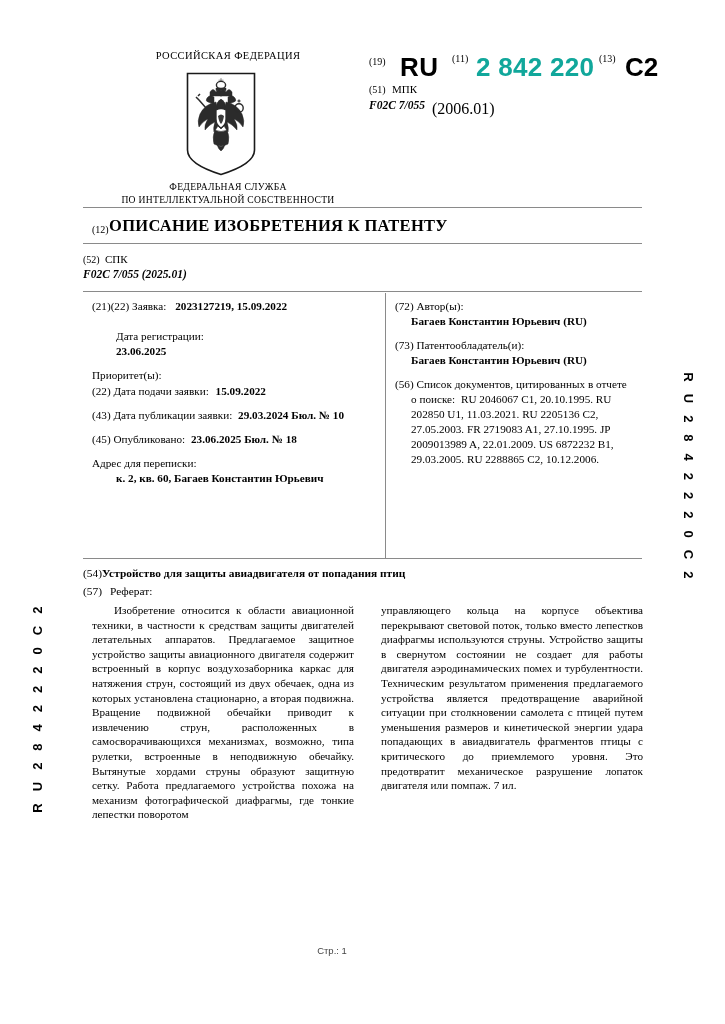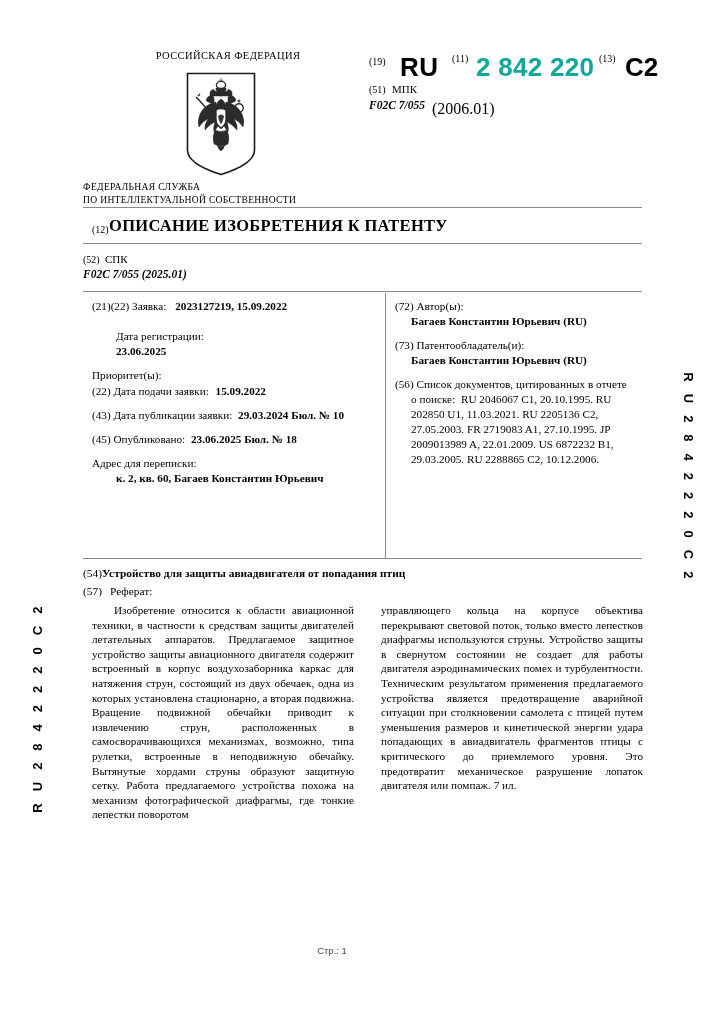--- a/index.html
+++ b/index.html
@@ -68,20 +68,21 @@
     left: 186px;
     top: 72px;
     width: 70px;
     height: 104px;
   }
   .fed-service {
     position: absolute;
     left: 83px;
     top: 180px;
     width: 290px;
+    text-align: center;
     font-size: 9.6px;
     line-height: 13px;
     letter-spacing: 0.3px;
   }
 
   .code19 { position:absolute; left:369px; top:56px; font-size:10px; }
   .ru-big { position:absolute; left:400px; top:52px; font-family:"Liberation Sans",sans-serif; font-weight:bold; font-size:26px; letter-spacing:0.5px;}
   .code11 { position:absolute; left:452px; top:53px; font-size:10px; }
   .num-big { position:absolute; left:476px; top:52px; font-family:"Liberation Sans",sans-serif; font-weight:bold; font-size:26px; letter-spacing:0.3px;}
   .code13 { position:absolute; left:599px; top:53px; font-size:10px; }

